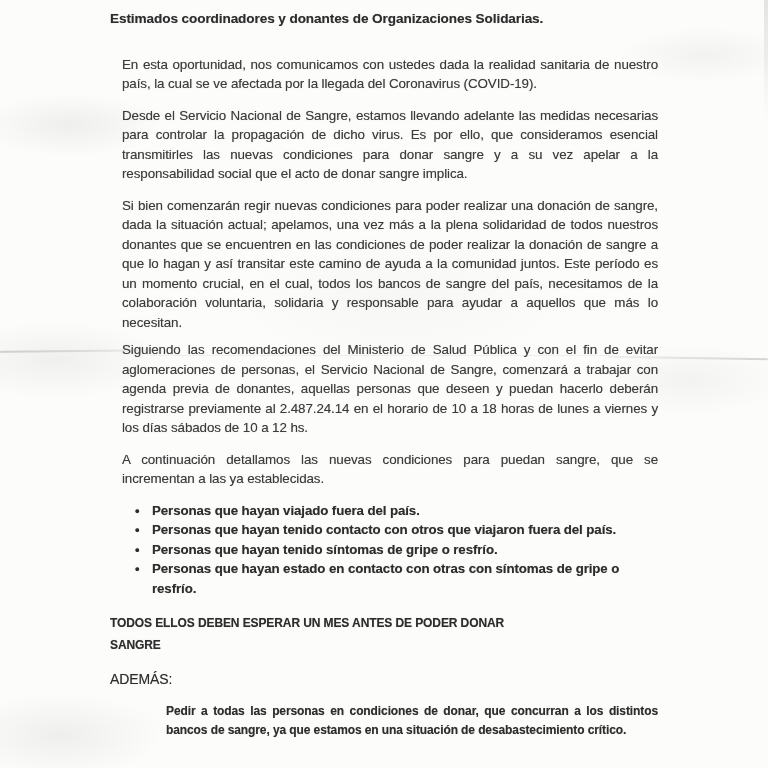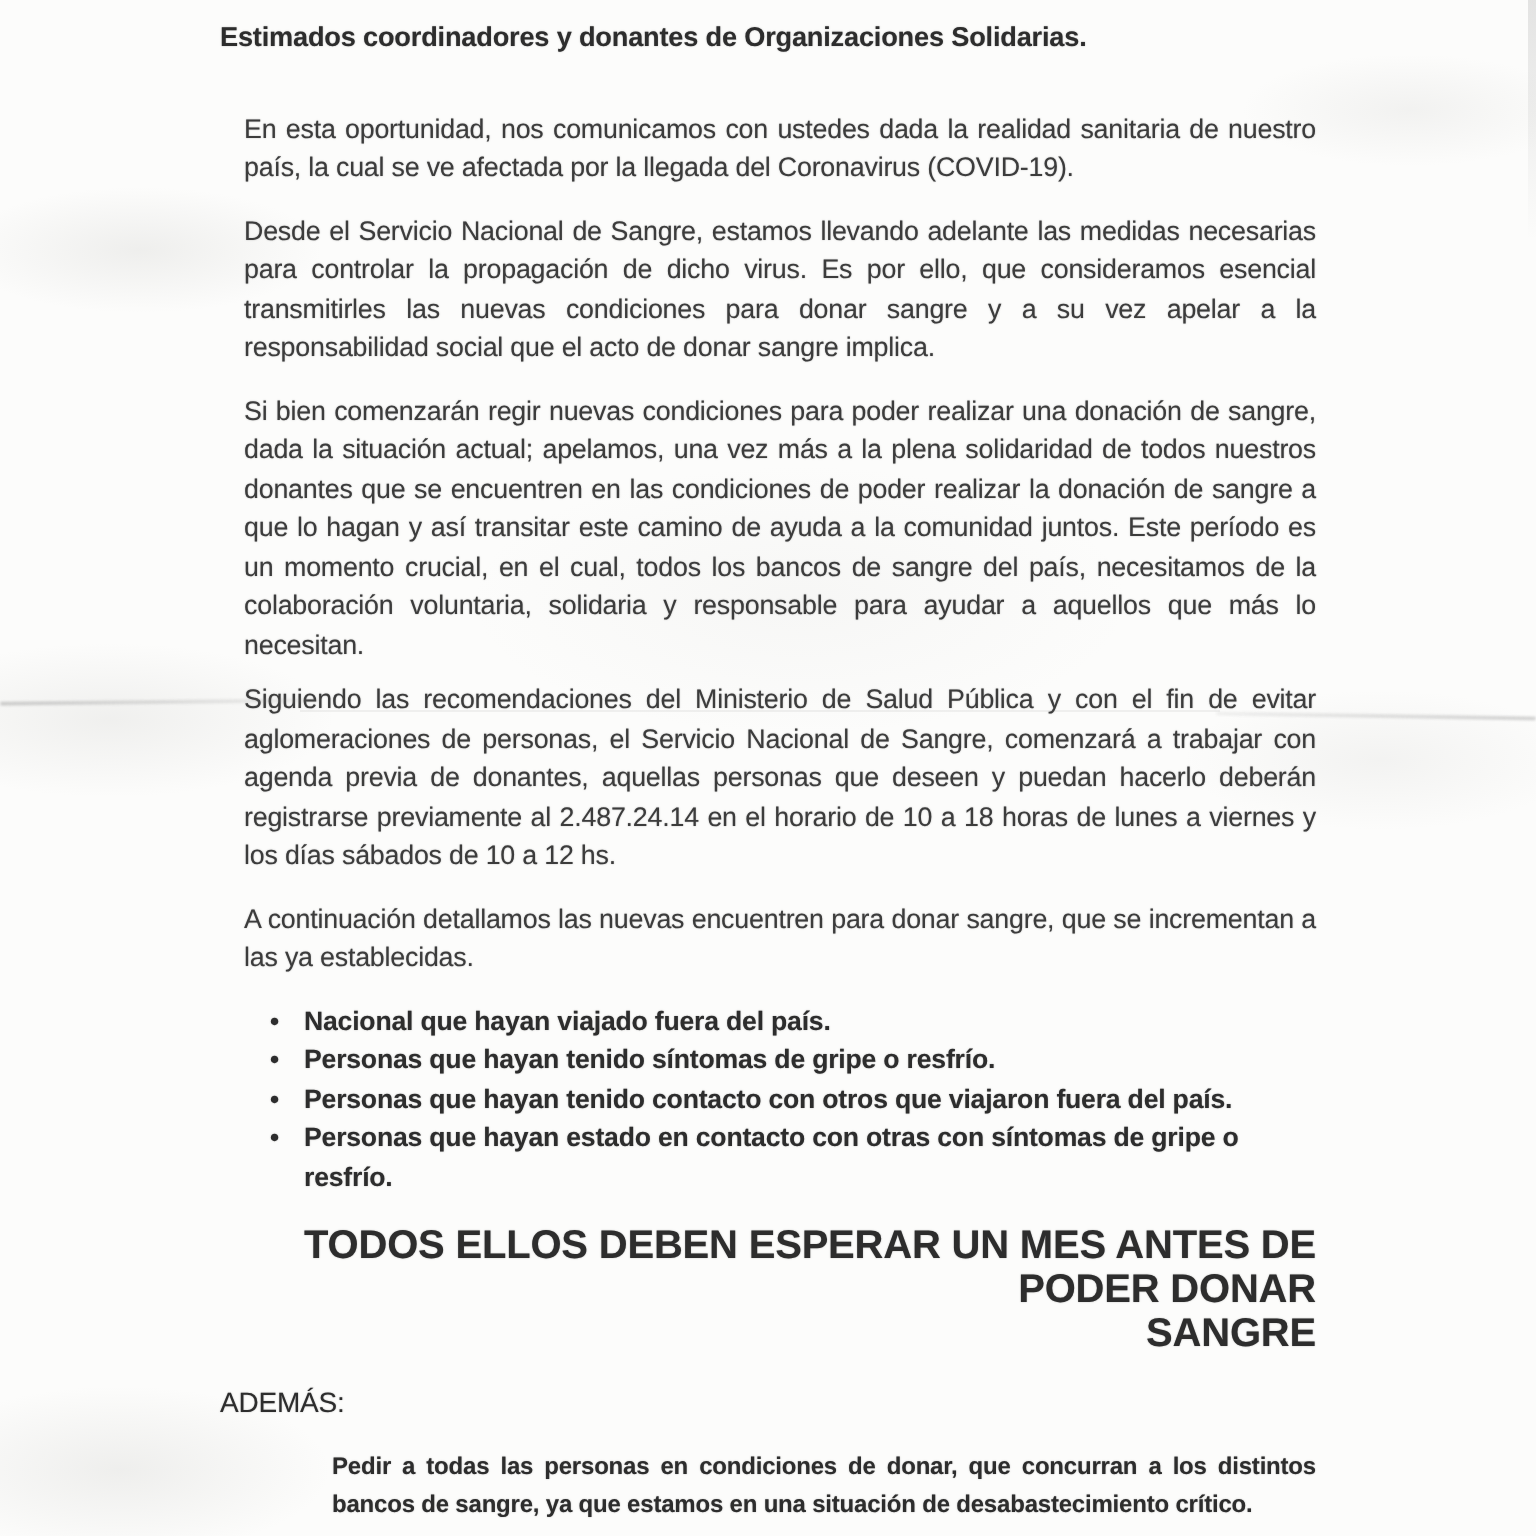--- a/index.html
+++ b/index.html
@@ -60,24 +60,24 @@
     max-width:508px;
   }
   .conditions li .bullet-dot::before{
     content:"\2022";
     position:absolute;
     left:-17px;top:0;
     font-size:13px;
   }
   .warn-heading{
     margin:14px auto 14px auto;
-    text-align:right;
+    text-align:left;
     font-weight:700;
     color:var(--ink-bold);
-    font-size:20px;
+    font-size:12px;
     line-height:22px;
     max-width:560px;
   }
   .ademas{
     margin:0 0 12px 0;
     font-weight:400;
     color:var(--ink-bold);
     font-size:14px;
     line-height:19.5px;
   }
@@ -124,26 +124,26 @@
   <div class="artifact crease-mid"></div>
   <div class="artifact crease-right"></div>
   <div class="artifact edge-right"></div>
 
   <p class="salutation">Estimados coordinadores y donantes de Organizaciones Solidarias.</p>
 
   <p class="para">En esta oportunidad, nos comunicamos con ustedes dada la realidad sanitaria de nuestro país, la cual se ve afectada por la llegada del Coronavirus (COVID-19).</p>
   <p class="para">Desde el Servicio Nacional de Sangre, estamos llevando adelante las medidas necesarias para controlar la propagación de dicho virus. Es por ello, que consideramos esencial transmitirles las nuevas condiciones para donar sangre y a su vez apelar a la responsabilidad social que el acto de donar sangre implica.</p>
   <p class="para p3">Si bien comenzarán regir nuevas condiciones para poder realizar una donación de sangre, dada la situación actual; apelamos, una vez más a la plena solidaridad de todos nuestros donantes que se encuentren en las condiciones de poder realizar la donación de sangre a que lo hagan y así transitar este camino de ayuda a la comunidad juntos. Este período es un momento crucial, en el cual, todos los bancos de sangre del país, necesitamos de la colaboración voluntaria, solidaria y responsable para ayudar a aquellos que más lo necesitan.</p>
   <p class="para">Siguiendo las recomendaciones del Ministerio de Salud Pública y con el fin de evitar aglomeraciones de personas, el Servicio Nacional de Sangre, comenzará a trabajar con agenda previa de donantes, aquellas personas que deseen y puedan hacerlo deberán registrarse previamente al 2.487.24.14 en el horario de 10 a 18 horas de lunes a viernes y los días sábados de 10 a 12 hs.</p>
-  <p class="para">A continuación detallamos las nuevas encuentren para donar sangre, que se incrementan a las ya establecidas.</p>
+  <p class="para">A continuación detallamos las nuevas condiciones para puedan sangre, que se incrementan a las ya establecidas.</p>
 
   <ul class="conditions">
-    <li><span class="bullet-dot"></span><span>Nacional que hayan viajado fuera del país.</span></li>
+    <li><span class="bullet-dot"></span><span>Personas que hayan viajado fuera del país.</span></li>
+    <li><span class="bullet-dot"></span><span>Personas que hayan tenido contacto con otros que viajaron fuera del país.</span></li>
     <li><span class="bullet-dot"></span><span>Personas que hayan tenido síntomas de gripe o resfrío.</span></li>
-    <li><span class="bullet-dot"></span><span>Personas que hayan tenido contacto con otros que viajaron fuera del país.</span></li>
     <li><span class="bullet-dot"></span><span>Personas que hayan estado en contacto con otras con síntomas de gripe o resfrío.</span></li>
   </ul>
 
   <div class="warn-heading">
     <div>TODOS ELLOS DEBEN ESPERAR UN MES ANTES DE PODER DONAR</div>
     <div>SANGRE</div>
   </div>
 
   <p class="ademas">ADEMÁS:</p>
 

